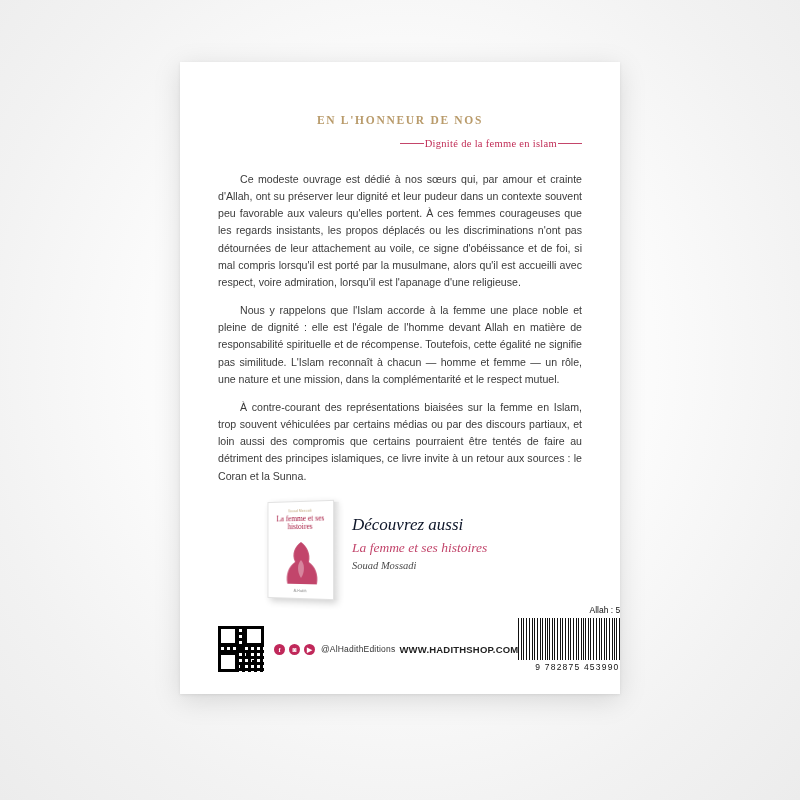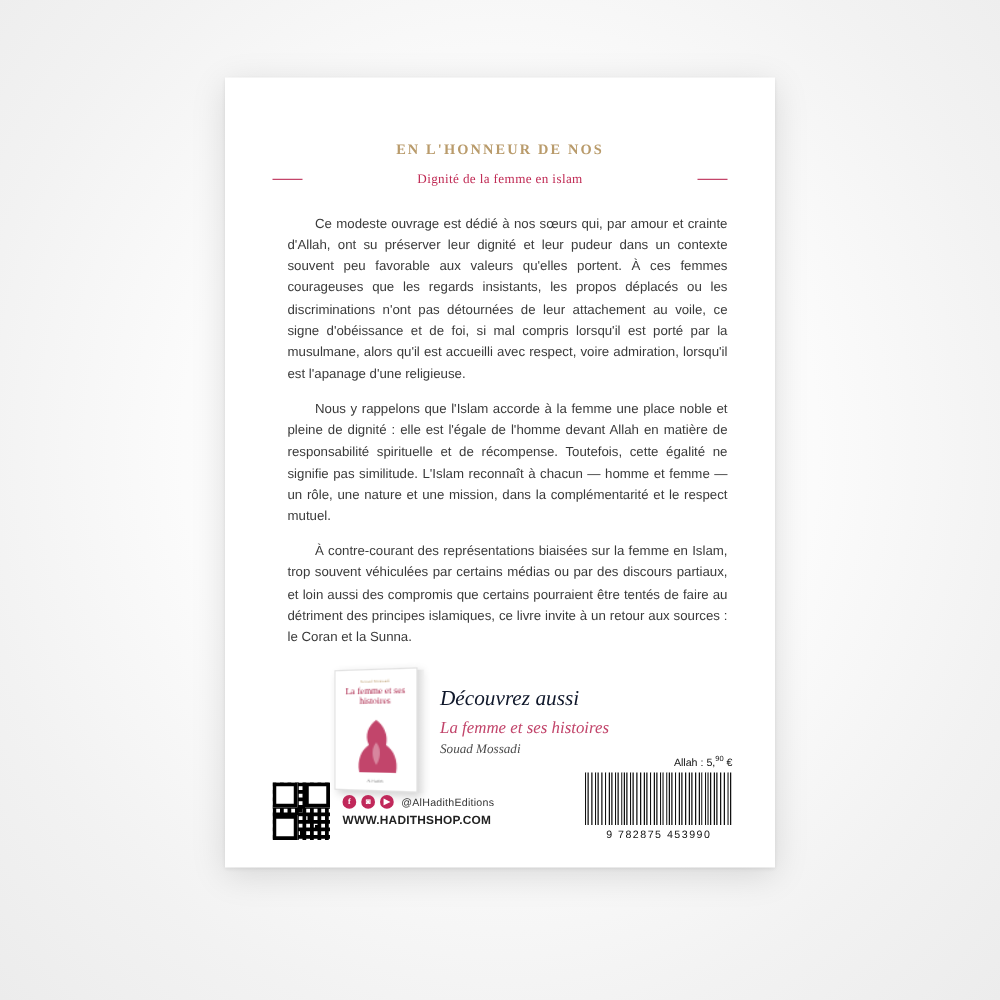--- a/index.html
+++ b/index.html
@@ -55,21 +55,21 @@
     font-family: "Liberation Serif", serif;
     font-size: 60px;
     line-height: 0.98;
     letter-spacing: 1px;
     margin-top: 4px;
     font-weight: 400;
   }
   .subtitle-row {
     display: flex;
     align-items: center;
-    justify-content: space-between;
+    justify-content: flex-end;
     gap: 1px;
     margin-top: 12px;
   }
   .subtitle-row .rule {
     width: 24px;
     height: 1px;
     background: #c4456a;
     display: block;
   }
   .subtitle {
@@ -80,21 +80,21 @@
   }
   .body-copy {
     margin-top: 22px;
     color: #3a3a3a;
     font-size: 10.6px;
     line-height: 1.62;
     text-align: justify;
     font-family: "Liberation Sans", sans-serif;
   }
   .body-copy p {
-    margin: 0 0 11px 12px;
+    margin: 0 0 11px 0;
     text-indent: 22px;
   }
   .promo {
     margin-top: 16px;
     display: flex;
     align-items: flex-start;
     gap: 18px;
     padding-left: 48px;
   }
   .promo-cover {
@@ -216,21 +216,21 @@
     background: #fff;
     box-shadow: inset 0 0 0 2px #fff;
   }
   .qr .qr-dot {
     position: absolute;
     width: 4px; height: 4px;
     background: #000;
   }
   .social-block {
     display: flex;
-    flex-direction: column;
+    flex-direction: row;
     gap: 4px;
   }
   .social-row {
     display: flex;
     align-items: center;
     gap: 4px;
   }
   .sicon {
     width: 11px;
     height: 11px;

